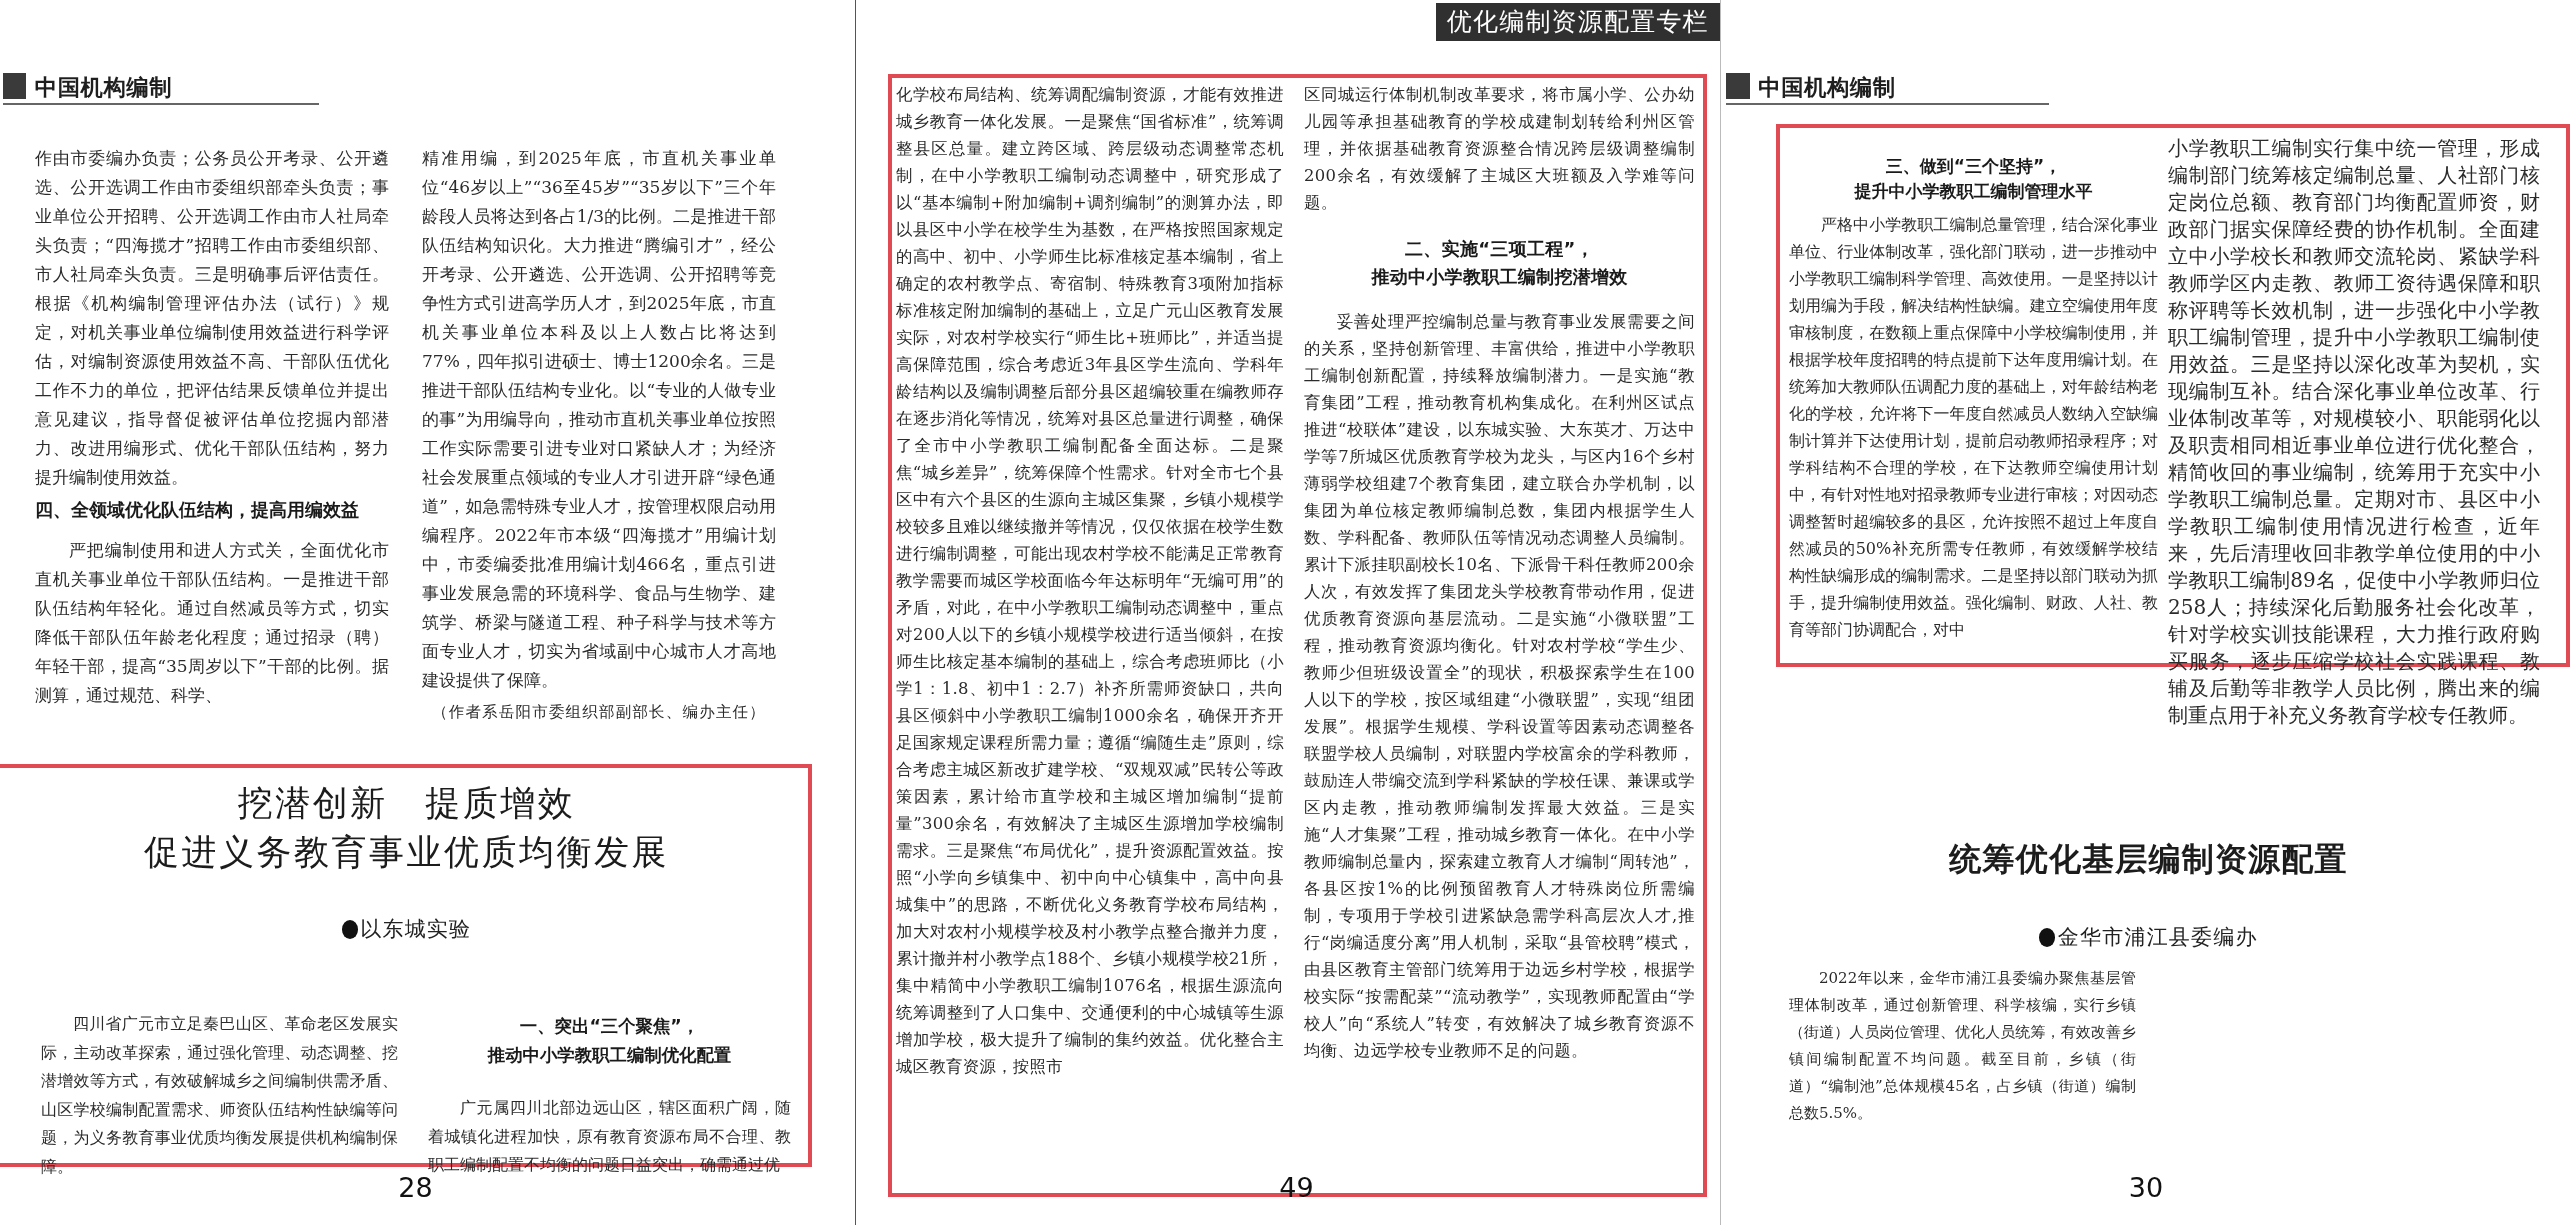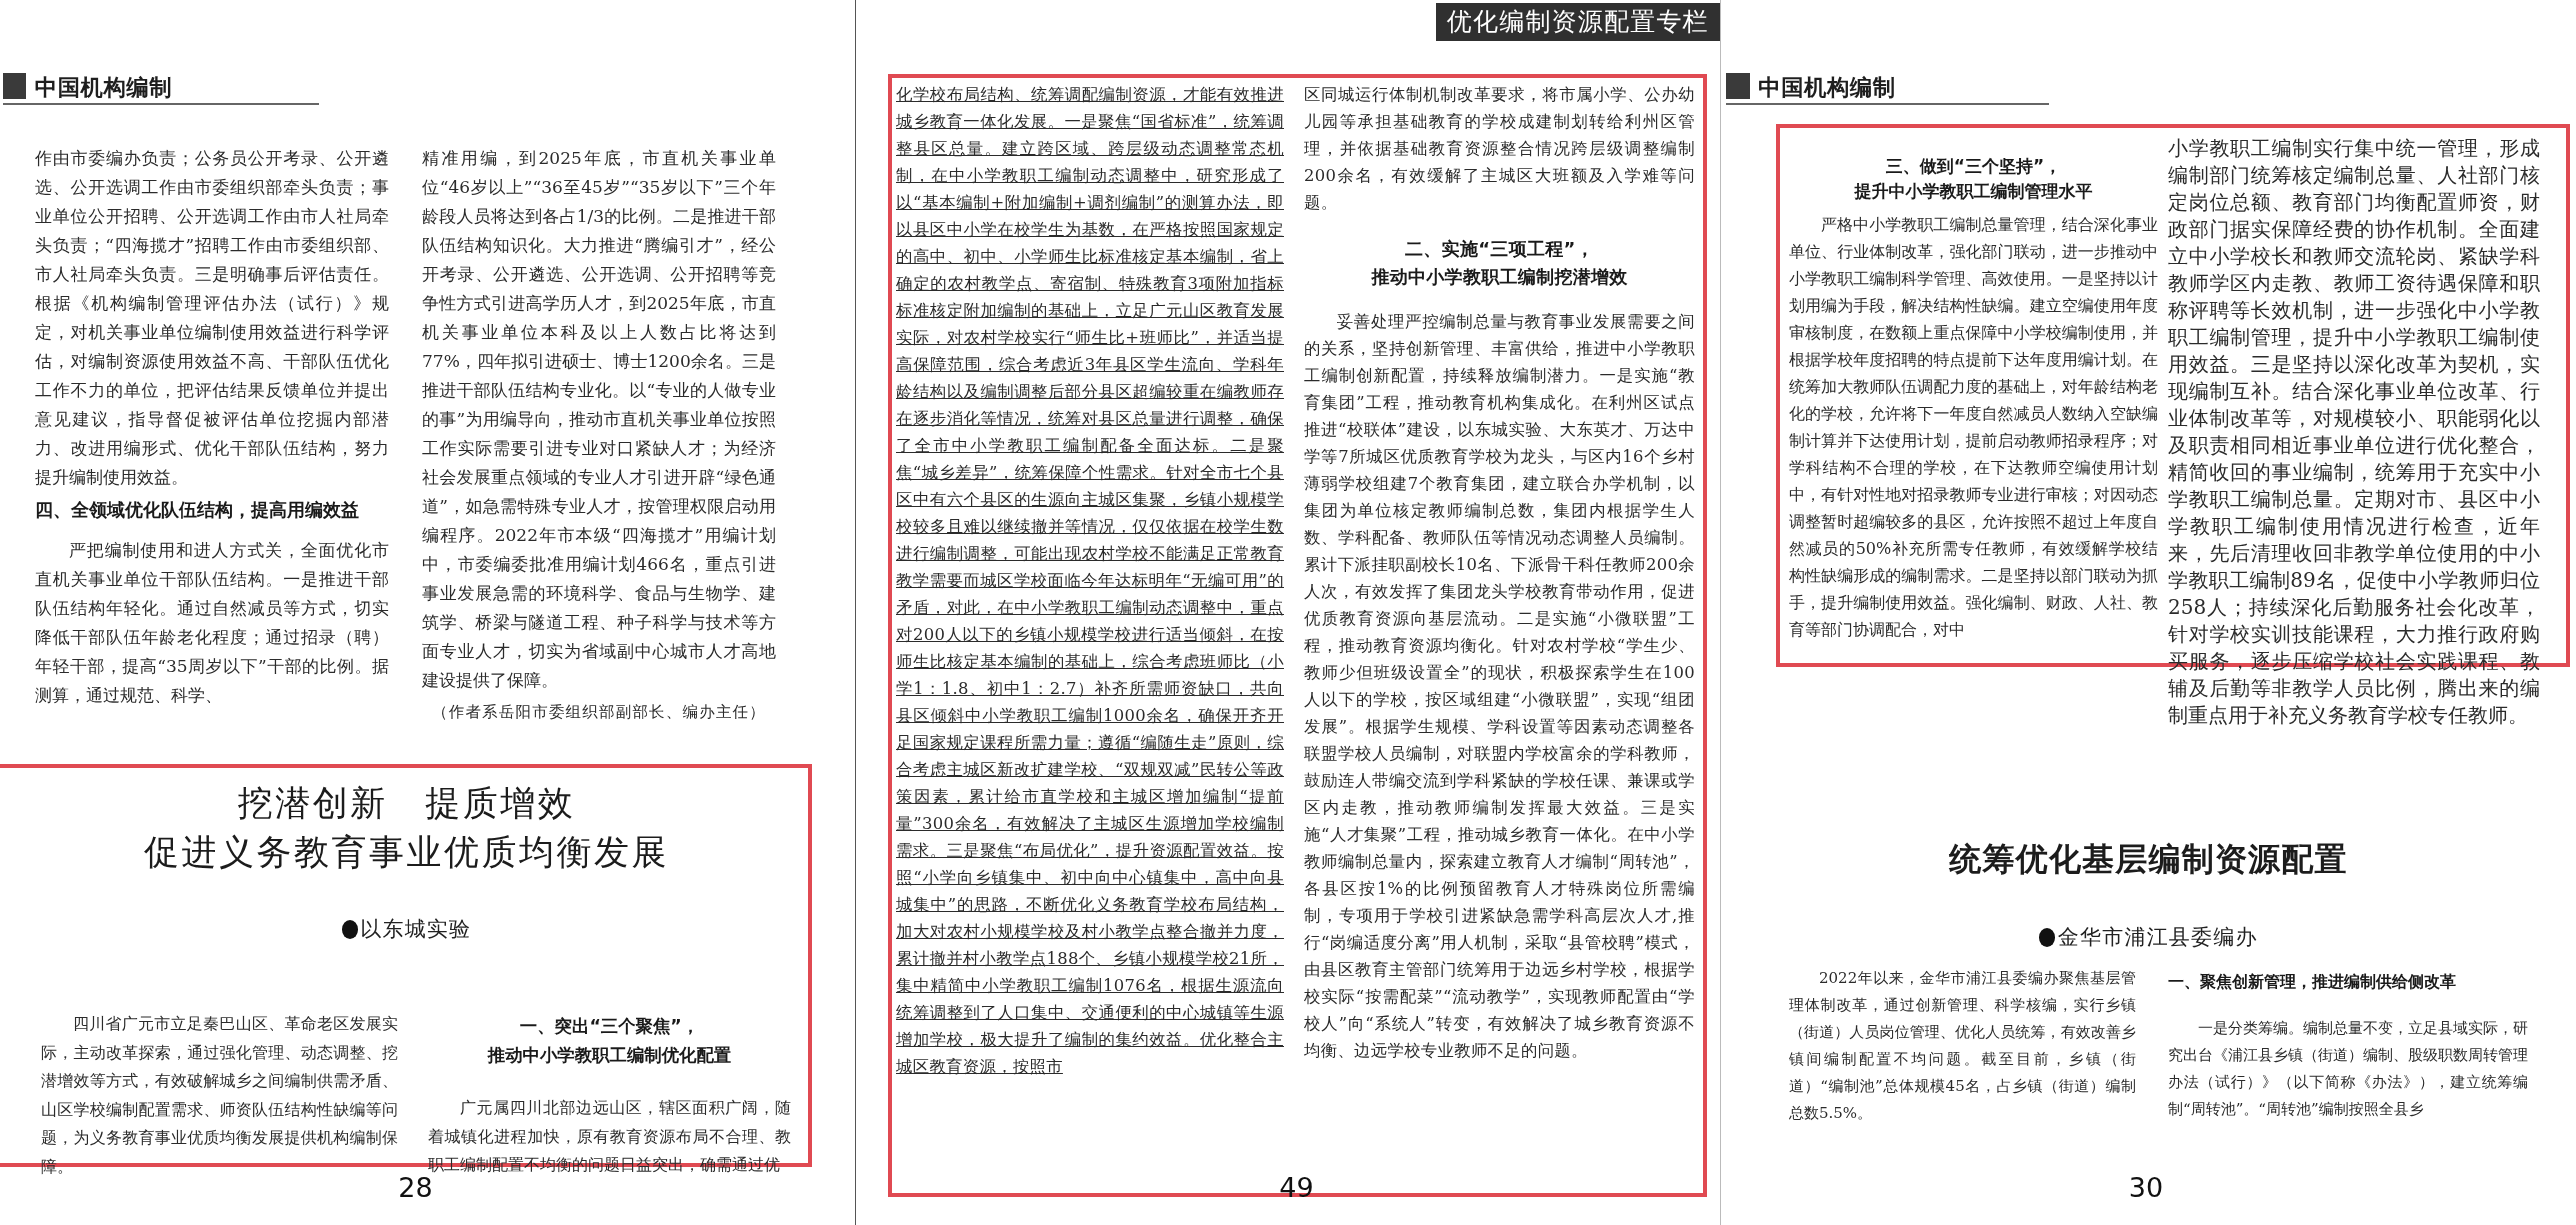--- a/index.html
+++ b/index.html
@@ -79,21 +79,21 @@
     <div class="num">28</div>
     <div class="rule"></div>
   </div>
 </div>
 
 <div class="page page-29">
   <div class="column-tag">优化编制资源配置专栏</div>
 
   <div class="red-box" style="left:32px; top:74px; width:819px; height:1123px;"></div>
 
-  <div class="col" style="left:40px; top:81px; width:388px; font-size:16.4px; line-height:27px; letter-spacing:0.3px;text-decoration:underline;">
+  <div class="col" style="left:40px; top:81px; width:388px; font-size:16.4px; line-height:27px; letter-spacing:0.3px;">
     <p class="noindent">化学校布局结构、统筹调配编制资源，才能有效推进城乡教育一体化发展。一是聚焦“国省标准”，统筹调整县区总量。建立跨区域、跨层级动态调整常态机制，在中小学教职工编制动态调整中，研究形成了以“基本编制+附加编制+调剂编制”的测算办法，即以县区中小学在校学生为基数，在严格按照国家规定的高中、初中、小学师生比标准核定基本编制，省上确定的农村教学点、寄宿制、特殊教育3项附加指标标准核定附加编制的基础上，立足广元山区教育发展实际，对农村学校实行“师生比+班师比”，并适当提高保障范围，综合考虑近3年县区学生流向、学科年龄结构以及编制调整后部分县区超编较重在编教师存在逐步消化等情况，统筹对县区总量进行调整，确保了全市中小学教职工编制配备全面达标。二是聚焦“城乡差异”，统筹保障个性需求。针对全市七个县区中有六个县区的生源向主城区集聚，乡镇小规模学校较多且难以继续撤并等情况，仅仅依据在校学生数进行编制调整，可能出现农村学校不能满足正常教育教学需要而城区学校面临今年达标明年“无编可用”的矛盾，对此，在中小学教职工编制动态调整中，重点对200人以下的乡镇小规模学校进行适当倾斜，在按师生比核定基本编制的基础上，综合考虑班师比（小学1：1.8、初中1：2.7）补齐所需师资缺口，共向县区倾斜中小学教职工编制1000余名，确保开齐开足国家规定课程所需力量；遵循“编随生走”原则，综合考虑主城区新改扩建学校、“双规双减”民转公等政策因素，累计给市直学校和主城区增加编制“提前量”300余名，有效解决了主城区生源增加学校编制需求。三是聚焦“布局优化”，提升资源配置效益。按照“小学向乡镇集中、初中向中心镇集中，高中向县城集中”的思路，不断优化义务教育学校布局结构，加大对农村小规模学校及村小教学点整合撤并力度，累计撤并村小教学点188个、乡镇小规模学校21所，集中精简中小学教职工编制1076名，根据生源流向统筹调整到了人口集中、交通便利的中心城镇等生源增加学校，极大提升了编制的集约效益。优化整合主城区教育资源，按照市</p>
   </div>
 
   <div class="col" style="left:448px; top:81px; width:391px; font-size:16.4px; line-height:27px; letter-spacing:0.3px;">
     <p class="noindent">区同城运行体制机制改革要求，将市属小学、公办幼儿园等承担基础教育的学校成建制划转给利州区管理，并依据基础教育资源整合情况跨层级调整编制200余名，有效缓解了主城区大班额及入学难等问题。</p>
     <div class="sub-head" style="margin-top:18.6px;">二、实施“三项工程”，</div>
     <div class="sub-head" style="margin-bottom:16px;">推动中小学教职工编制挖潜增效</div>
     <p>妥善处理严控编制总量与教育事业发展需要之间的关系，坚持创新管理、丰富供给，推进中小学教职工编制创新配置，持续释放编制潜力。一是实施“教育集团”工程，推动教育机构集成化。在利州区试点推进“校联体”建设，以东城实验、大东英才、万达中学等7所城区优质教育学校为龙头，与区内16个乡村薄弱学校组建7个教育集团，建立联合办学机制，以集团为单位核定教师编制总数，集团内根据学生人数、学科配备、教师队伍等情况动态调整人员编制。累计下派挂职副校长10名、下派骨干科任教师200余人次，有效发挥了集团龙头学校教育带动作用，促进优质教育资源向基层流动。二是实施“小微联盟”工程，推动教育资源均衡化。针对农村学校“学生少、教师少但班级设置全”的现状，积极探索学生在100人以下的学校，按区域组建“小微联盟”，实现“组团发展”。根据学生规模、学科设置等因素动态调整各联盟学校人员编制，对联盟内学校富余的学科教师，鼓励连人带编交流到学科紧缺的学校任课、兼课或学区内走教，推动教师编制发挥最大效益。三是实施“人才集聚”工程，推动城乡教育一体化。在中小学教师编制总量内，探索建立教育人才编制“周转池”，各县区按1%的比例预留教育人才特殊岗位所需编制，专项用于学校引进紧缺急需学科高层次人才,推行“岗编适度分离”用人机制，采取“县管校聘”模式，由县区教育主管部门统筹用于边远乡村学校，根据学校实际“按需配菜”“流动教学”，实现教师配置由“学校人”向“系统人”转变，有效解决了城乡教育资源不均衡、边远学校专业教师不足的问题。</p>
   </div>
 
@@ -124,24 +124,20 @@
   </div>
 
   <div class="article-title bold-title" style="top:838px; font-size:32px; letter-spacing:1.2px;">统筹优化基层编制资源配置</div>
   <div class="author" style="top:923px;">
     <span class="dot"></span><span>金华市浦江县委编办</span>
   </div>
 
   <div class="col" style="left:68px; top:965px; width:347px; font-size:15px; line-height:27px;">
     <p>2022年以来，金华市浦江县委编办聚焦基层管理体制改革，通过创新管理、科学核编，实行乡镇（街道）人员岗位管理、优化人员统筹，有效改善乡镇间编制配置不均问题。截至目前，乡镇（街道）“编制池”总体规模45名，占乡镇（街道）编制总数5.5%。</p>
   </div>
-  <div class="col" style="left:447px; top:968px; width:360px; font-size:15px; line-height:27px;">
-    <div class="sub-head" style="font-size:16px; margin-bottom:18.6px; text-align:left;">一、聚焦创新管理，推进编制供给侧改革</div>
-    <p>一是分类筹编。编制总量不变，立足县域实际，研究出台《浦江县乡镇（街道）编制、股级职数周转管理办法（试行）》（以下简称《办法》），建立统筹编制“周转池”。“周转池”编制按照全县乡</p>
-  </div>
 
   <div class="page-number" style="left:37px; width:776px;">
     <div class="rule"></div>
     <div class="num">30</div>
     <div class="rule"></div>
   </div>
 </div>
 
 
 </body></html>

